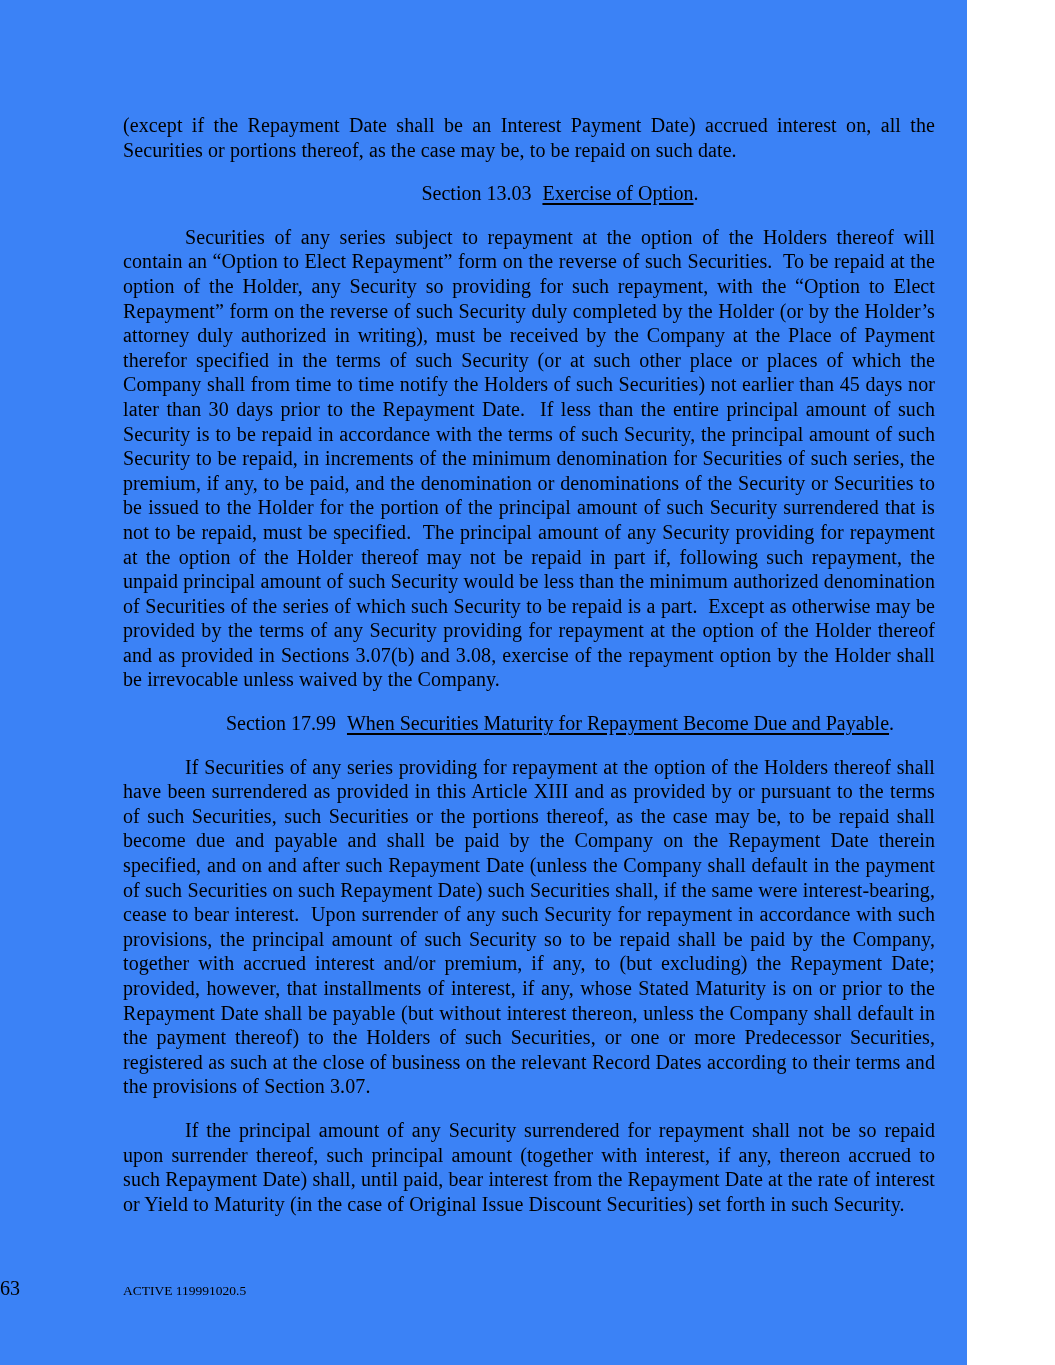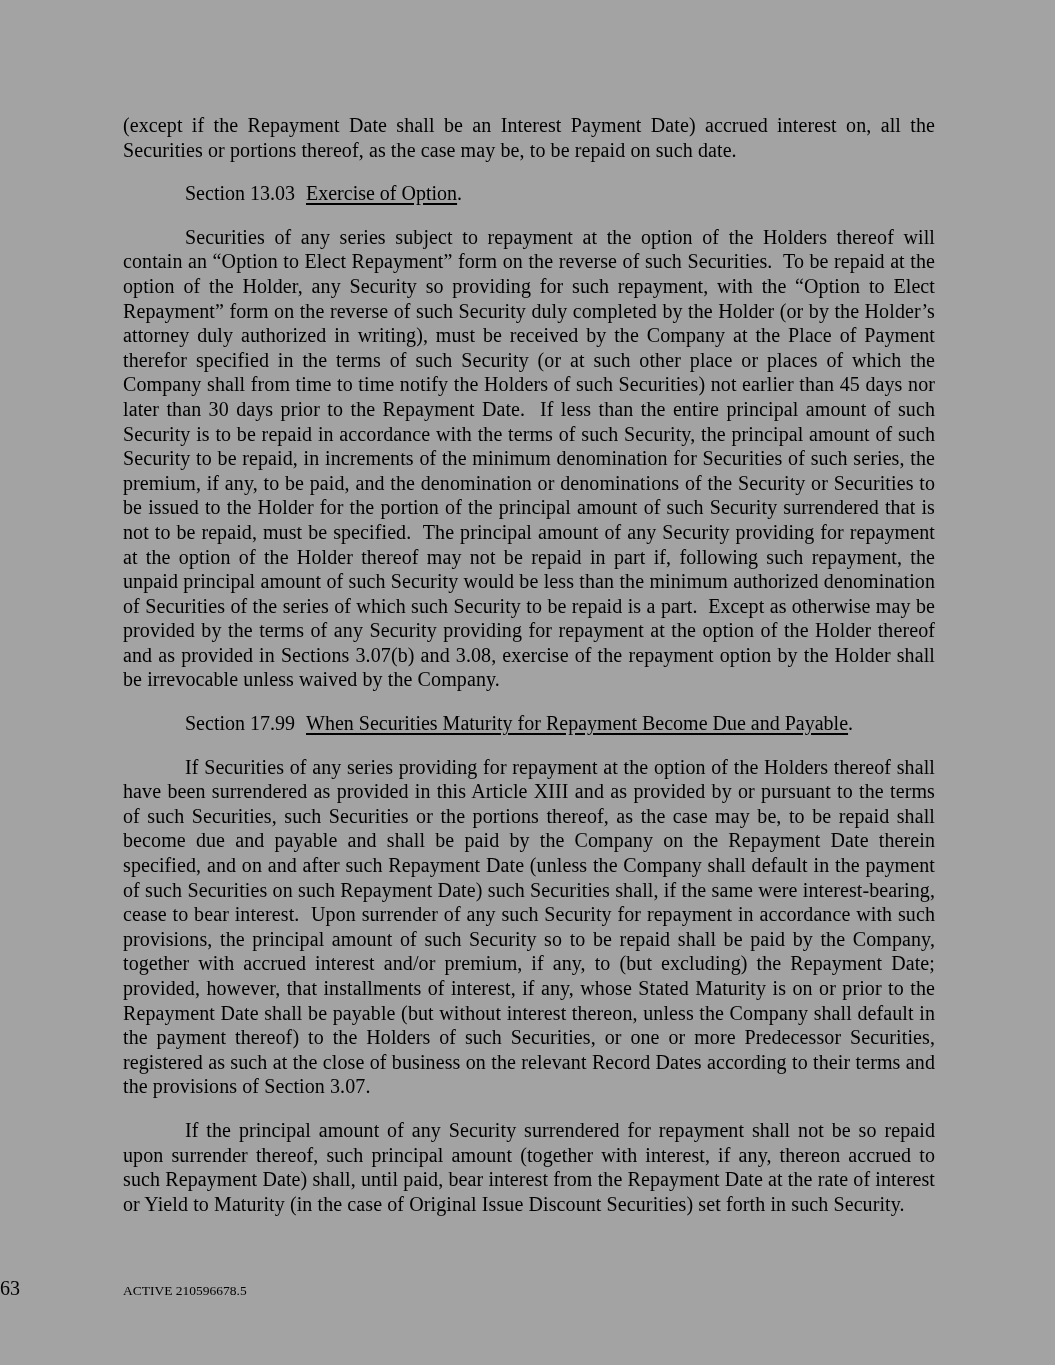--- a/index.html
+++ b/index.html
@@ -3,23 +3,23 @@
 <meta charset="utf-8">
 <title>Indenture Page 63</title>
 <style>
   html, body {
     margin: 0;
     padding: 0;
     background: #ffffff;
   }
   .page {
     position: relative;
-    width: 1055px;
+    width: 967px;
     height: 1365px;
-    background: #a3a3a3;
+    background: #3b82f6;
     color: #000000;
     font-family: "Liberation Serif", "DejaVu Serif", serif;
     overflow: hidden;
   }
   .body-text {
     position: absolute;
     left: 123px;
     top: 113px;
     width: 812px;
   }
@@ -31,21 +31,21 @@
     text-indent: 62px;
     letter-spacing: 0.1px;
   }
   .para.no-indent {
     text-indent: 0;
   }
   .heading {
     margin: 0 0 19px 0;
     font-size: 20px;
     line-height: 24.6px;
-    text-align: left;
+    text-align: center;
     text-indent: 62px;
   }
   .sec-label {
     margin-right: 11px; 
   }
   .sec-title {
     text-decoration: underline;
     text-underline-offset: 3px;
   }
   .footer {
@@ -88,16 +88,16 @@
     <p class="heading"><span class="sec-label">Section 17.99</span><span class="sec-title">When Securities Maturity for Repayment Become Due and Payable</span><span>.</span></p>
 
     <p class="para">If Securities of any series providing for repayment at the option of the Holders thereof shall have been surrendered as provided in this Article XIII and as provided by or pursuant to the terms of such Securities, such Securities or the portions thereof, as the case may be, to be repaid shall become due and payable and shall be paid by the Company on the Repayment Date therein specified, and on and after such Repayment Date (unless the Company shall default in the payment of such Securities on such Repayment Date) such Securities shall, if the same were interest-bearing, cease to bear interest.&nbsp; Upon surrender of any such Security for repayment in accordance with such provisions, the principal amount of such Security so to be repaid shall be paid by the Company, together with accrued interest and/or premium, if any, to (but excluding) the Repayment Date; provided, however, that installments of interest, if any, whose Stated Maturity is on or prior to the Repayment Date shall be payable (but without interest thereon, unless the Company shall default in the payment thereof) to the Holders of such Securities, or one or more Predecessor Securities, registered as such at the close of business on the relevant Record Dates according to their terms and the provisions of Section 3.07.</p>
 
     <p class="para">If the principal amount of any Security surrendered for repayment shall not be so repaid upon surrender thereof, such principal amount (together with interest, if any, thereon accrued to such Repayment Date) shall, until paid, bear interest from the Repayment Date at the rate of interest or Yield to Maturity (in the case of Original Issue Discount Securities) set forth in such Security.</p>
 
   </div>
 
   <div class="footer">
     <span class="page-num">63</span>
-    <span class="doc-id">ACTIVE 210596678.5</span>
+    <span class="doc-id">ACTIVE 119991020.5</span>
   </div>
 
 </div>
 
 </body></html>

